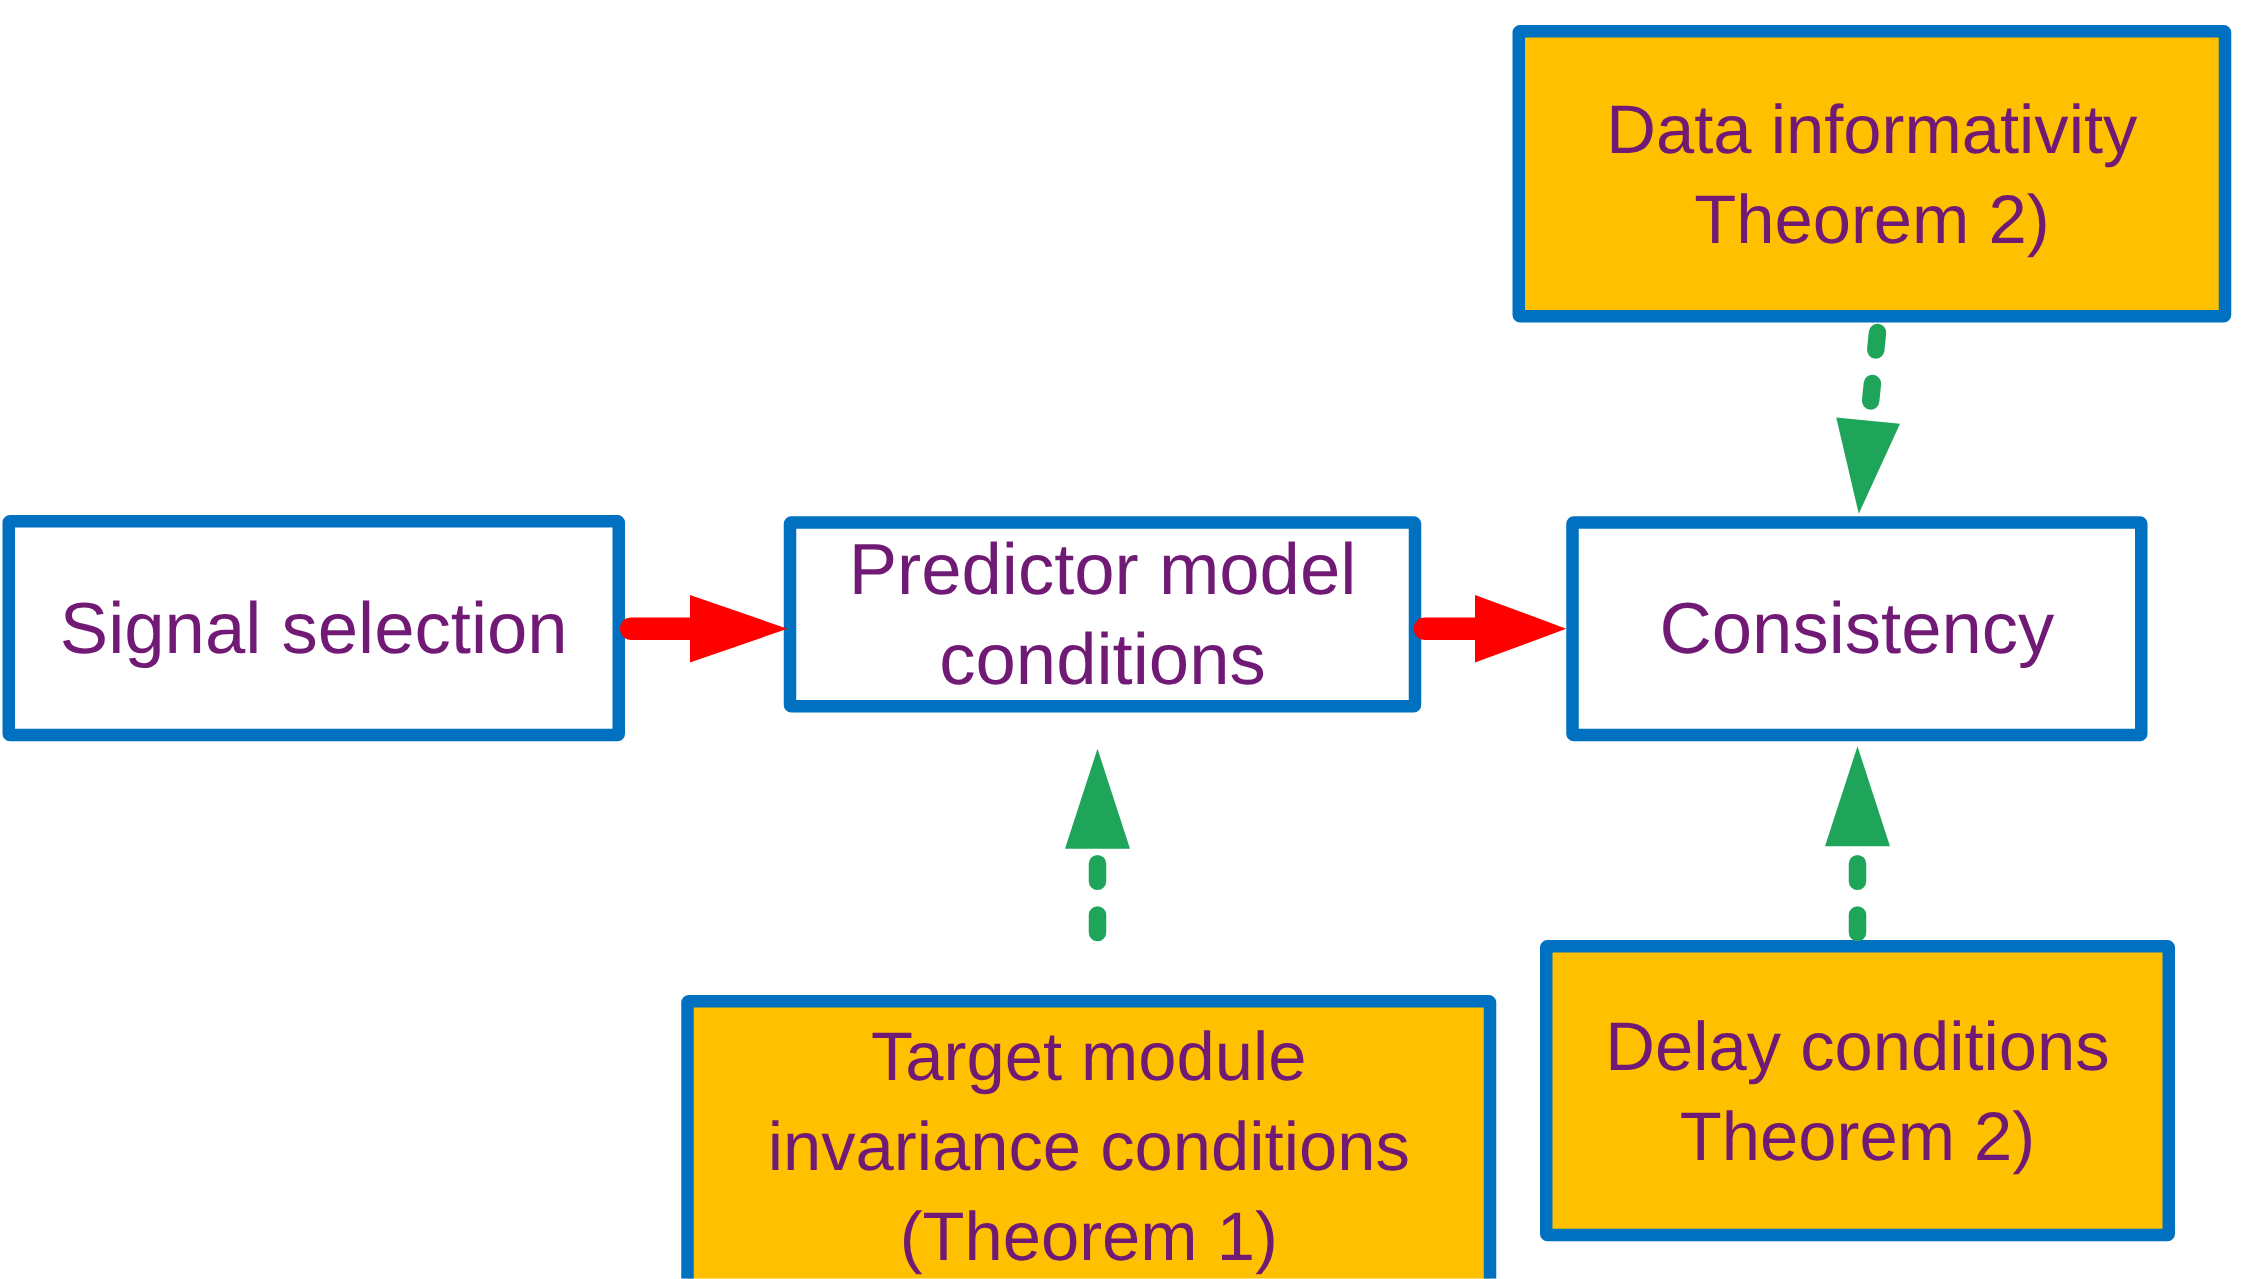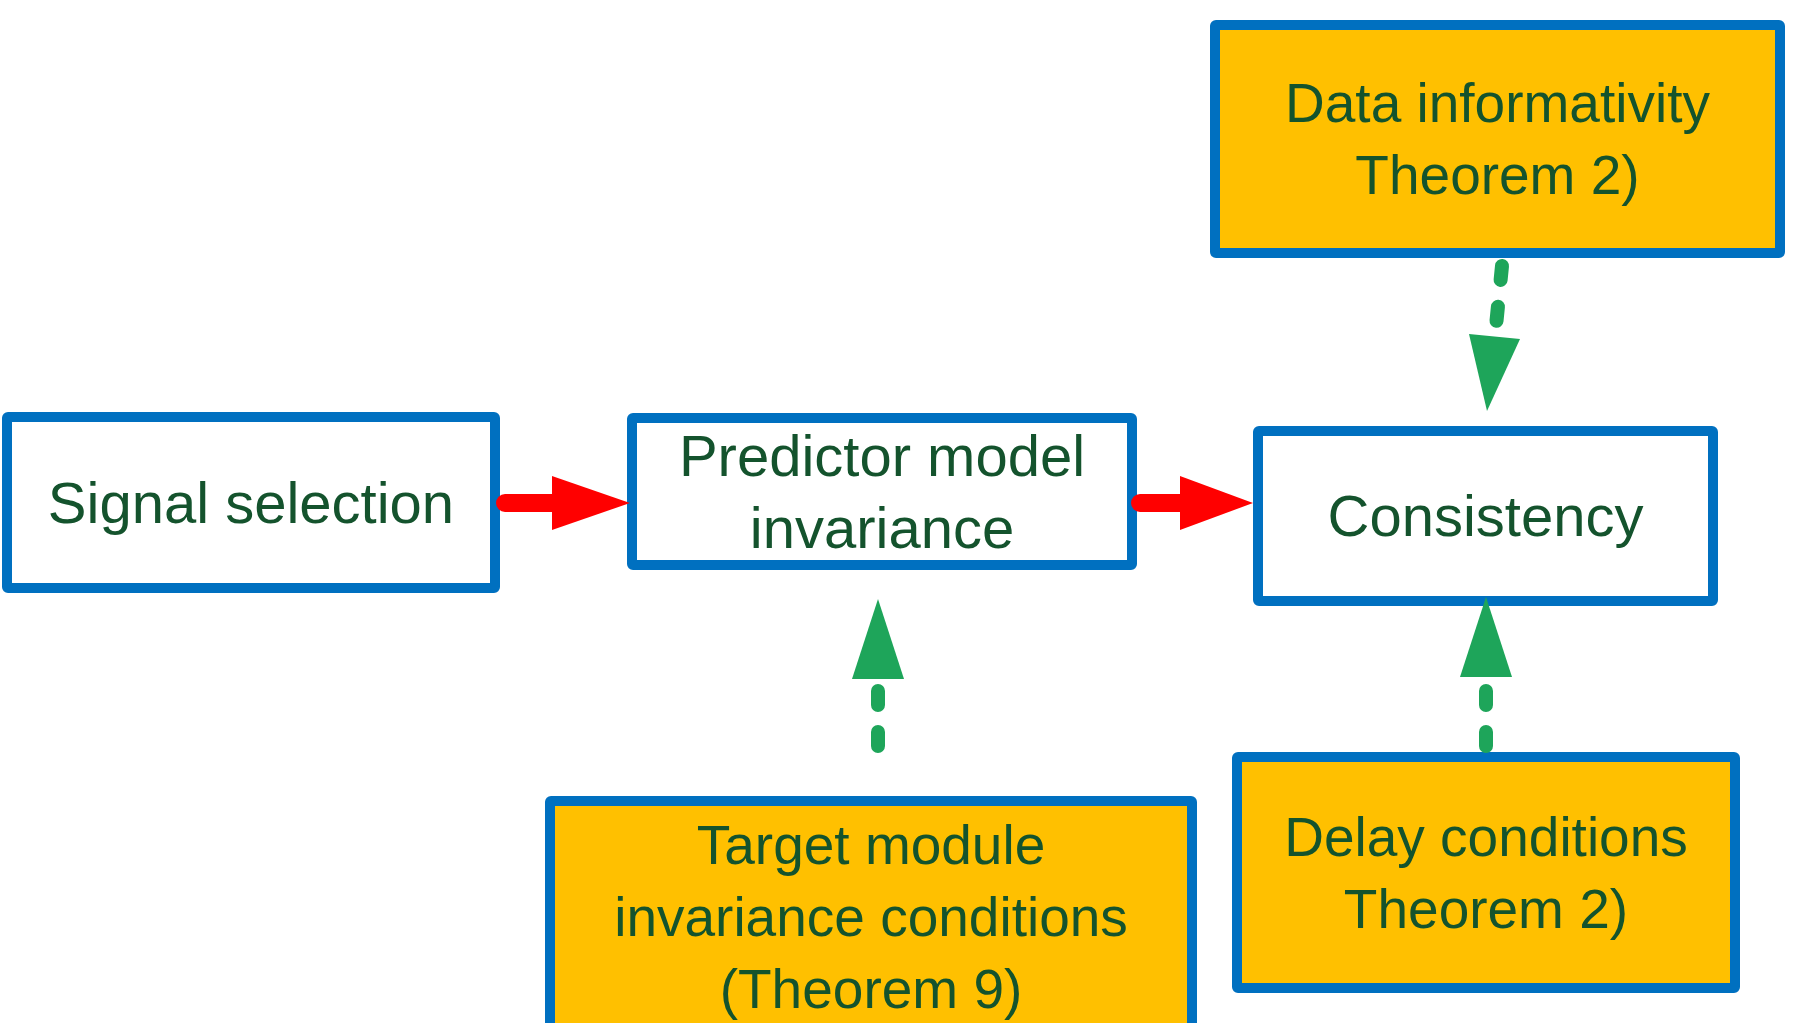--- a/index.html
+++ b/index.html
@@ -18,21 +18,21 @@
   .node {
     position: absolute;
     box-sizing: border-box;
     border: 10px solid var(--border-blue, #0070C0);
     border-radius: 6px;
     display: flex;
     flex-direction: column;
     justify-content: center;
     align-items: center;
     text-align: center;
-    color: #14532d;
+    color: #701a75;
   }
   .node--process {
     background: var(--process-fill, #ffffff);
     font-size: 58px;
   }
   .node--condition {
     background: var(--condition-fill, #FFC000);
     font-size: 55px;
   }
   .node .line {
@@ -73,36 +73,36 @@
 <body>
 
 <div id="canvas">
 
   <div class="node node--process" style="left:2px; top:412px; width:498px; height:181px;text-align:center;">
     <div class="line">Signal selection</div>
   </div>
 
   <div class="node node--process" style="left:627px; top:413px; width:510px; height:157px;">
     <div class="line">Predictor model</div>
-    <div class="line">invariance</div>
+    <div class="line">conditions</div>
   </div>
 
-  <div class="node node--process" style="left:1253px; top:426px; width:465px; height:180px;">
+  <div class="node node--process" style="left:1253px; top:413px; width:465px; height:180px;">
     <div class="line">Consistency</div>
   </div>
 
   <div class="node node--condition" style="left:1210px; top:20px; width:575px; height:238px;">
     <div class="line">Data informativity</div>
     <div class="line">Theorem 2)</div>
   </div>
 
   <div class="node node--condition" style="left:545px; top:752px; width:652px; height:241px;margin-top:44px;">
     <div class="line">Target module</div>
     <div class="line">invariance conditions</div>
-    <div class="line">(Theorem 9)</div>
+    <div class="line">(Theorem 1)</div>
   </div>
 
   <div class="node node--condition" style="left:1232px; top:752px; width:508px; height:241px;">
     <div class="line">Delay conditions</div>
     <div class="line">Theorem 2)</div>
   </div>
 
   <svg id="arrow-layer" viewBox="0 0 1803 1023" xmlns="http://www.w3.org/2000/svg">
 
     <g>

